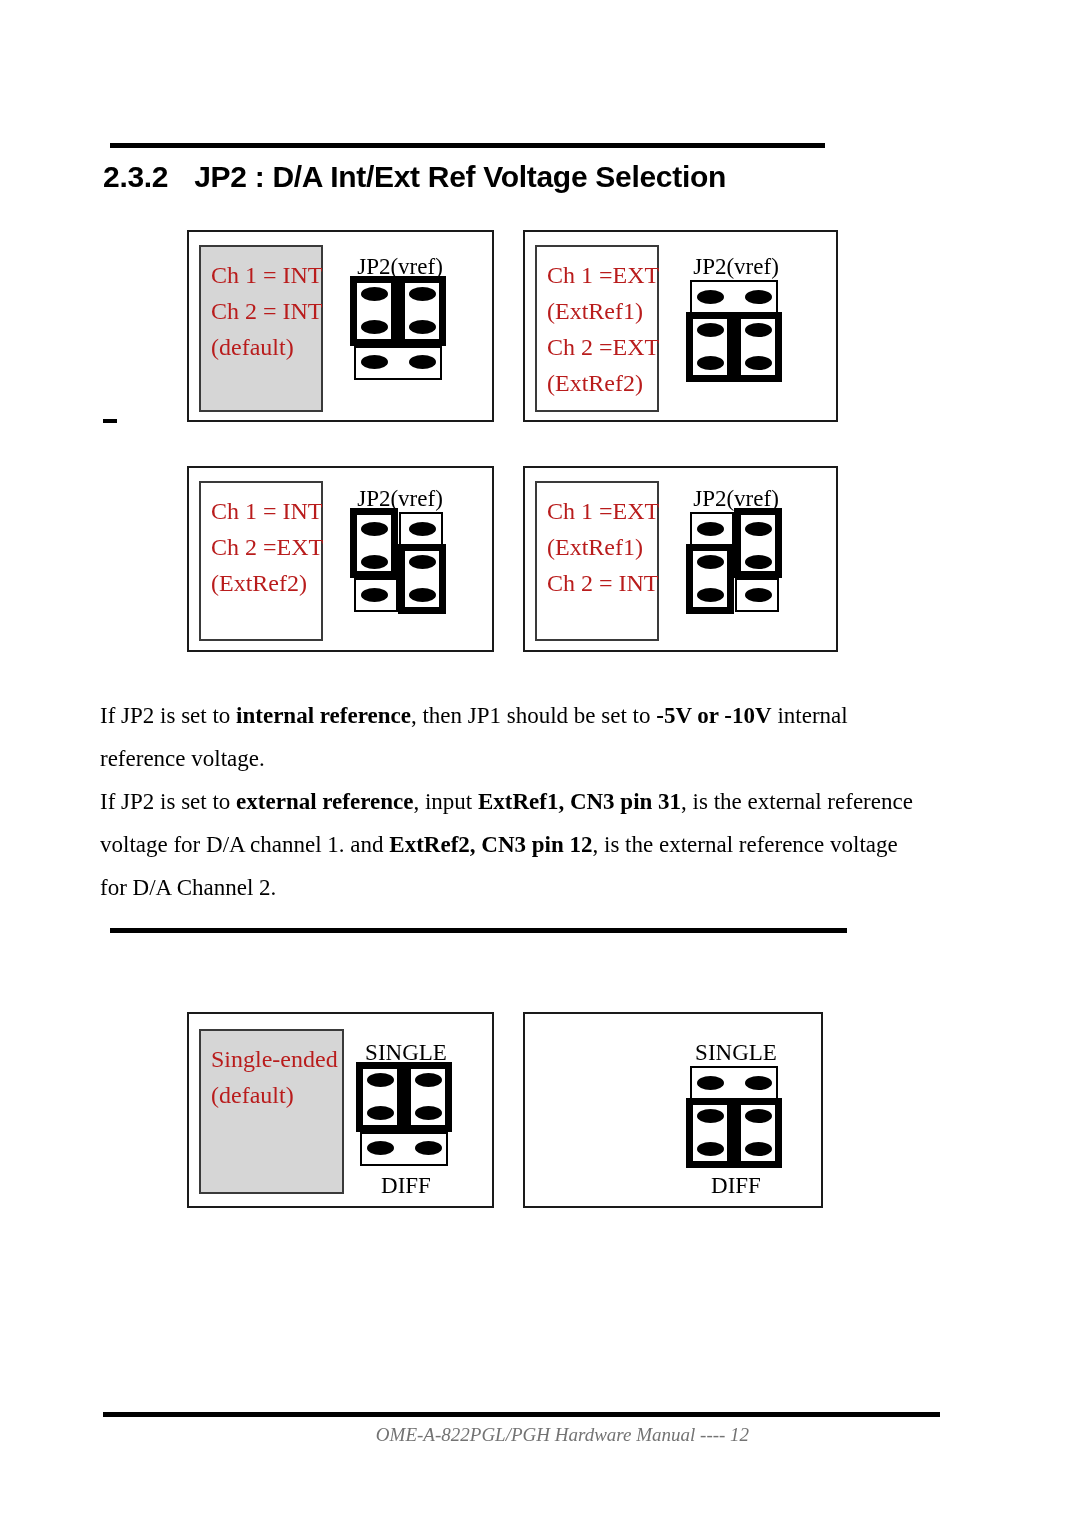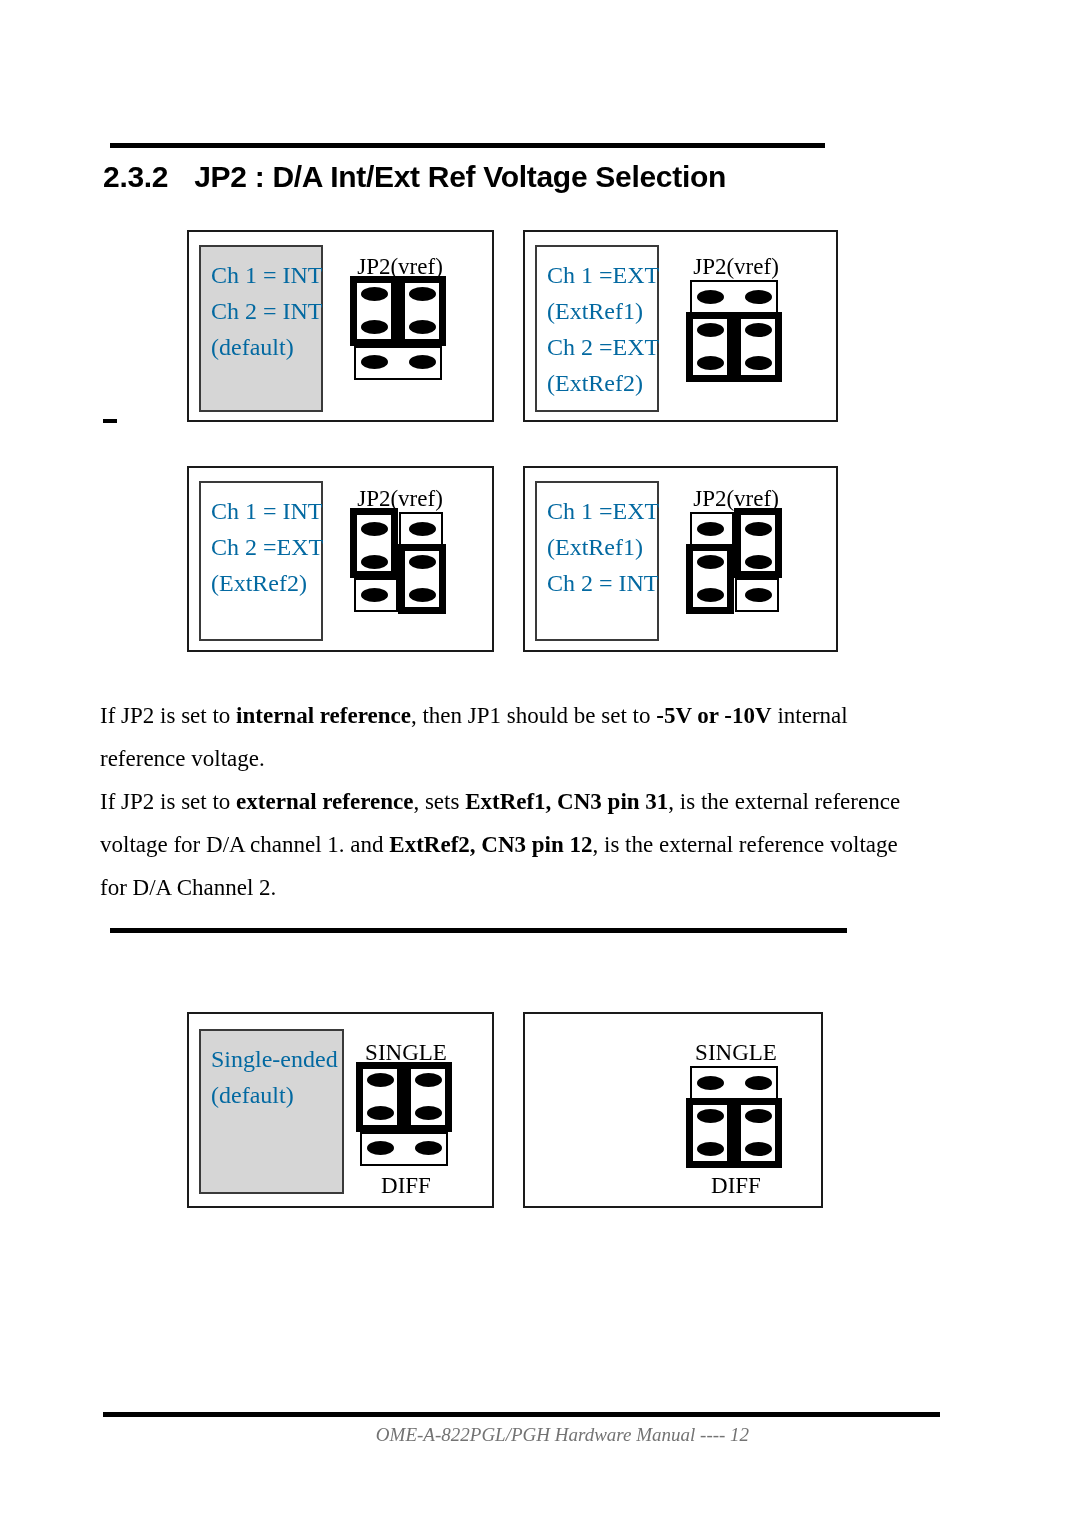--- a/index.html
+++ b/index.html
@@ -49,21 +49,21 @@
     box-sizing: border-box;
     background: #ffffff;
     padding: 10px 8px 0 10px;
   }
   .label-box.shaded { background: #d6d6d6; }
   .label-line {
     font-family: "Liberation Serif", "DejaVu Serif", serif;
     font-size: 24px;
     line-height: 36px;
     white-space: nowrap;
-    color: #0369a1;
+    color: #b91c1c;
   }
 
   
   .jumper {
     position: absolute;
   }
   .jumper-title {
     position: absolute;
     font-family: "Liberation Serif", "DejaVu Serif", serif;
     font-size: 23px;
@@ -228,21 +228,21 @@
       <div class="oval" style="left:12px; top:102px; width:27px; height:14px;"></div>
       <div class="oval" style="left:60px; top:102px; width:27px; height:14px;"></div>
     </div>
   </div>
 
   <div class="para" style="left:100px; top:694px; width:830px;">
     <span>If JP2 is set to </span><b>internal reference</b><span>, then JP1 should be set to </span><b>-5V or -10V</b><span> internal reference voltage.</span>
   </div>
 
   <div class="para" style="left:100px; top:780px; width:830px;">
-    <span>If JP2 is set to </span><b>external reference</b><span>, sets </span><b>ExtRef1, CN3 pin 31</b><span>, is the external reference voltage for D/A channel 1. and </span><b>ExtRef2, CN3 pin 12</b><span>, is the external reference voltage for D/A Channel 2.</span>
+    <span>If JP2 is set to </span><b>external reference</b><span>, input </span><b>ExtRef1, CN3 pin 31</b><span>, is the external reference voltage for D/A channel 1. and </span><b>ExtRef2, CN3 pin 12</b><span>, is the external reference voltage for D/A Channel 2.</span>
   </div>
 
   <div class="heading-rule" style="left:110px; top:928px; width:737px;"></div>
 
   <div class="panel" style="left:187px; top:1012px; width:307px; height:196px;">
     <div class="label-box shaded" style="left:10px; top:15px; width:145px; height:165px;">
       <div class="label-line">Single-ended</div>
       <div class="label-line">(default)</div>
     </div>
     <div class="jumper" style="left:166px; top:26px; width:102px; height:165px;">

